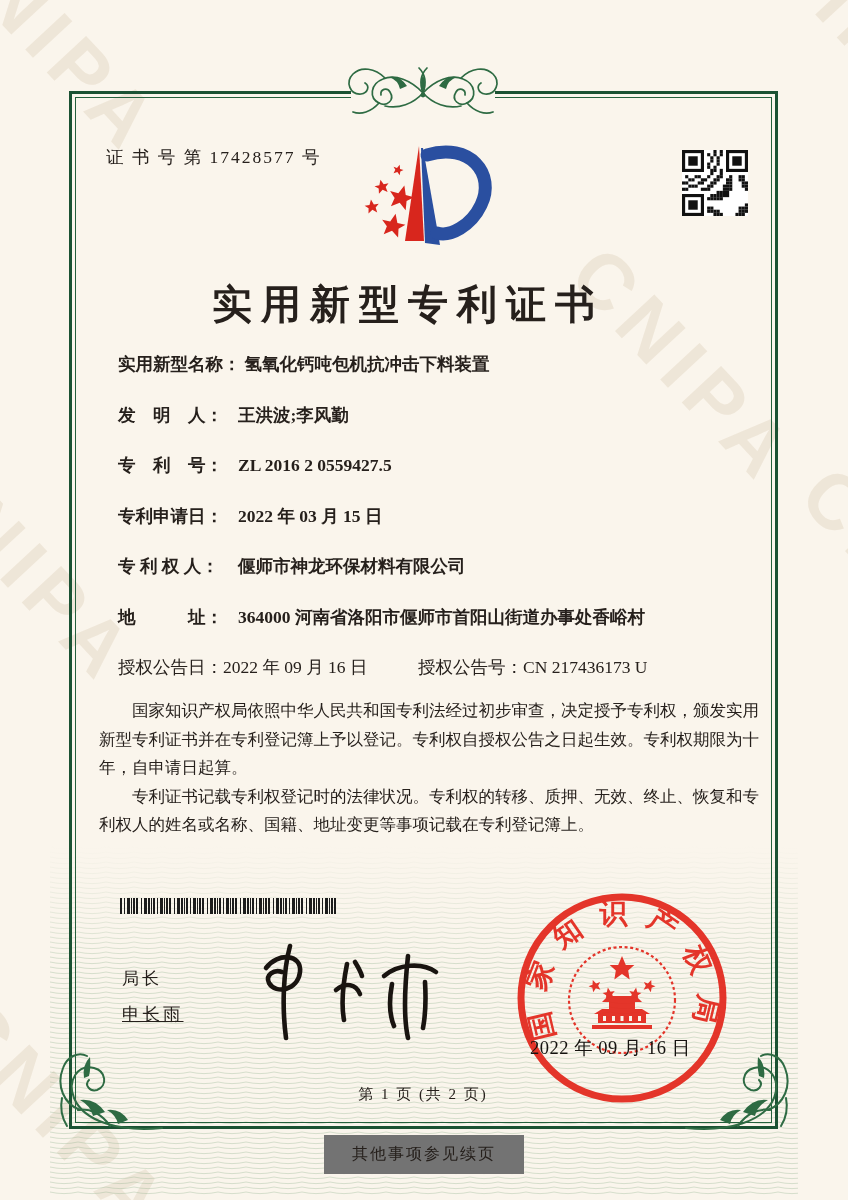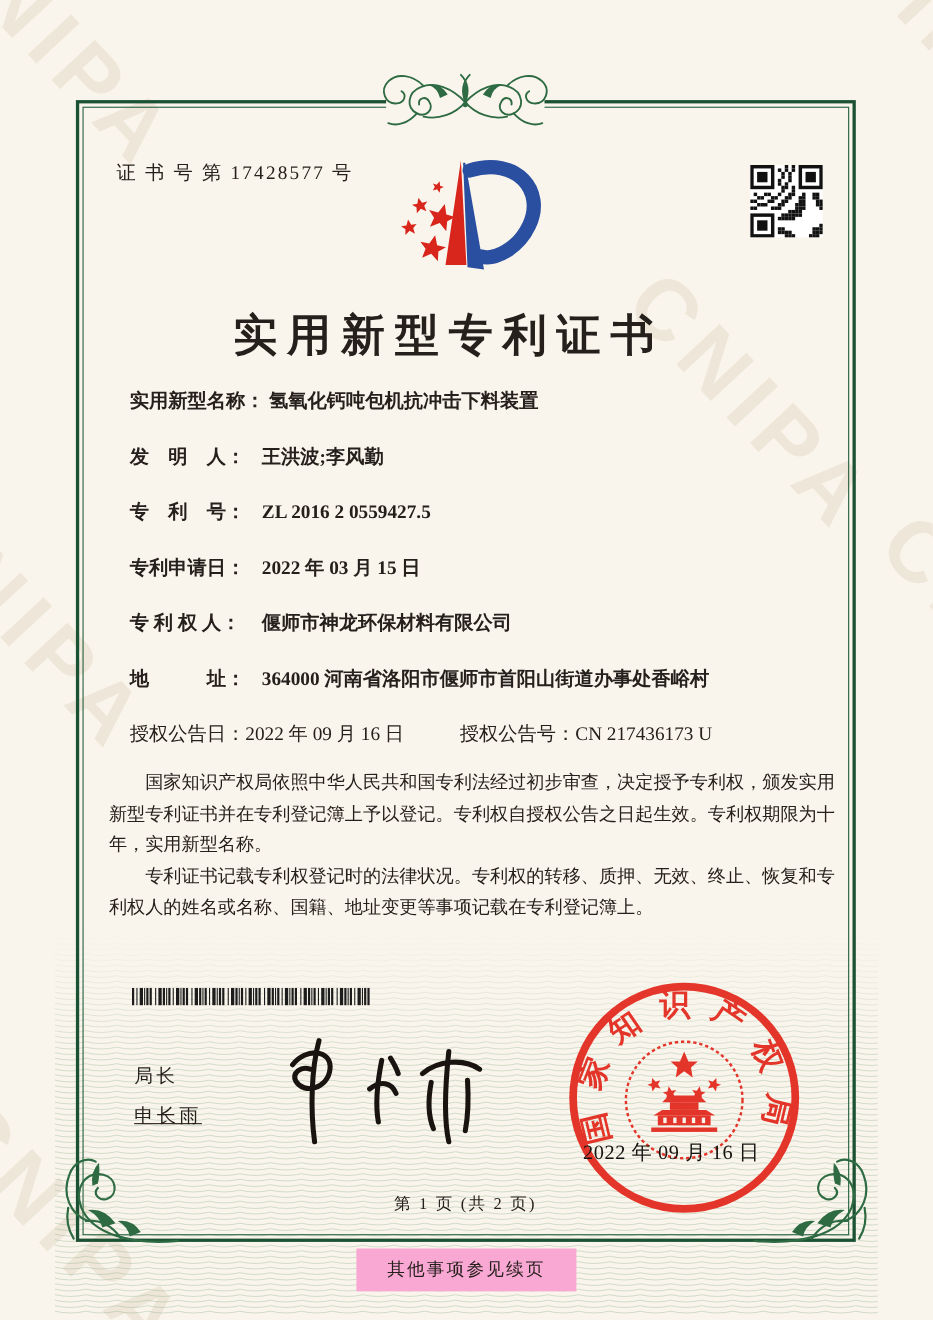--- a/index.html
+++ b/index.html
@@ -80,21 +80,21 @@
     left:530px; top:1035px; width:190px; z-index:6;
     font-size:18.5px; color:#15120f; white-space:nowrap; letter-spacing:0.5px;
   }
 
   .page-info {
     left:423px; top:1085px; transform:translateX(-50%);
     font-size:15px; letter-spacing:2px; z-index:4; white-space:nowrap;
   }
   .note-box {
     left:50%; top:1135px; transform:translateX(-50%);
-    background:#f9a8d4; padding:9px 28px; z-index:4;
+    background:#737373; padding:9px 28px; z-index:4;
     font-size:16px; letter-spacing:2px; white-space:nowrap;
   }
 
   .ornament { z-index:3; }
 </style>
 </head>
 <body>
 
 <span class="wm" style="left:-95px; top:-10px;">CNIPA</span>
 <span class="wm" style="left:695px; top:-45px;">CNIPA</span>
@@ -382,21 +382,21 @@
   <div class="frow">
     <span class="lab">地　　　址：</span><span class="val">364000 河南省洛阳市偃师市首阳山街道办事处香峪村</span>
   </div>
   <div class="grant-row">
     <span><span class="lab">授权公告日：</span><span class="val">2022 年 09 月 16 日</span></span>
     <span class="grant-no"><span>授权公告号：</span><span class="val">CN 217436173 U</span></span>
   </div>
 </div>
 
 <div class="abs body-text">
-  <p>国家知识产权局依照中华人民共和国专利法经过初步审查，决定授予专利权，颁发实用新型专利证书并在专利登记簿上予以登记。专利权自授权公告之日起生效。专利权期限为十年，实用新型名称。</p>
+  <p>国家知识产权局依照中华人民共和国专利法经过初步审查，决定授予专利权，颁发实用新型专利证书并在专利登记簿上予以登记。专利权自授权公告之日起生效。专利权期限为十年，自申请日起算。</p>
   <p>专利证书记载专利权登记时的法律状况。专利权的转移、质押、无效、终止、恢复和专利权人的姓名或名称、国籍、地址变更等事项记载在专利登记簿上。</p>
 </div>
 
 <svg id="barcode" class="abs" width="218" height="16">
     <rect x="0" y="0" width="2" height="16" fill="#1c1c1c"></rect>
     <rect x="4" y="0" width="1" height="16" fill="#1c1c1c"></rect>
     <rect x="7" y="0" width="3" height="16" fill="#1c1c1c"></rect>
     <rect x="11" y="0" width="1" height="16" fill="#1c1c1c"></rect>
     <rect x="13" y="0" width="2" height="16" fill="#1c1c1c"></rect>
     <rect x="16" y="0" width="2" height="16" fill="#1c1c1c"></rect>

